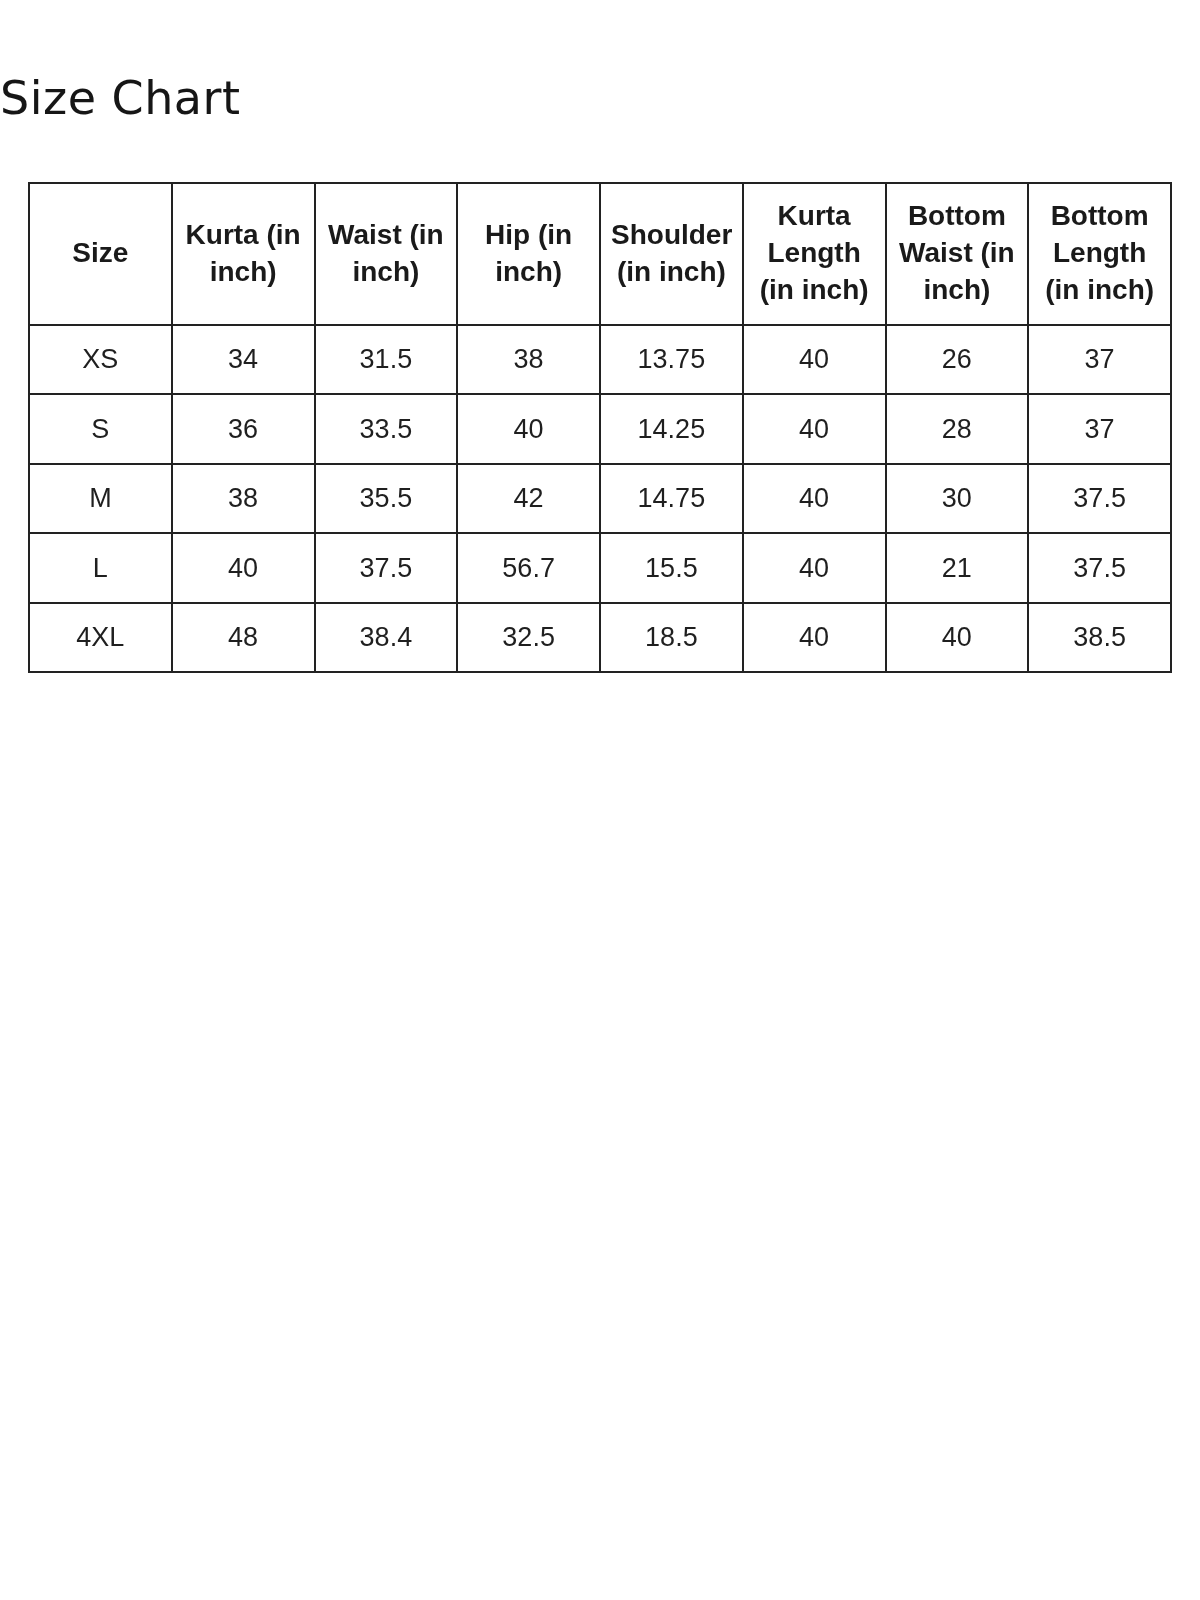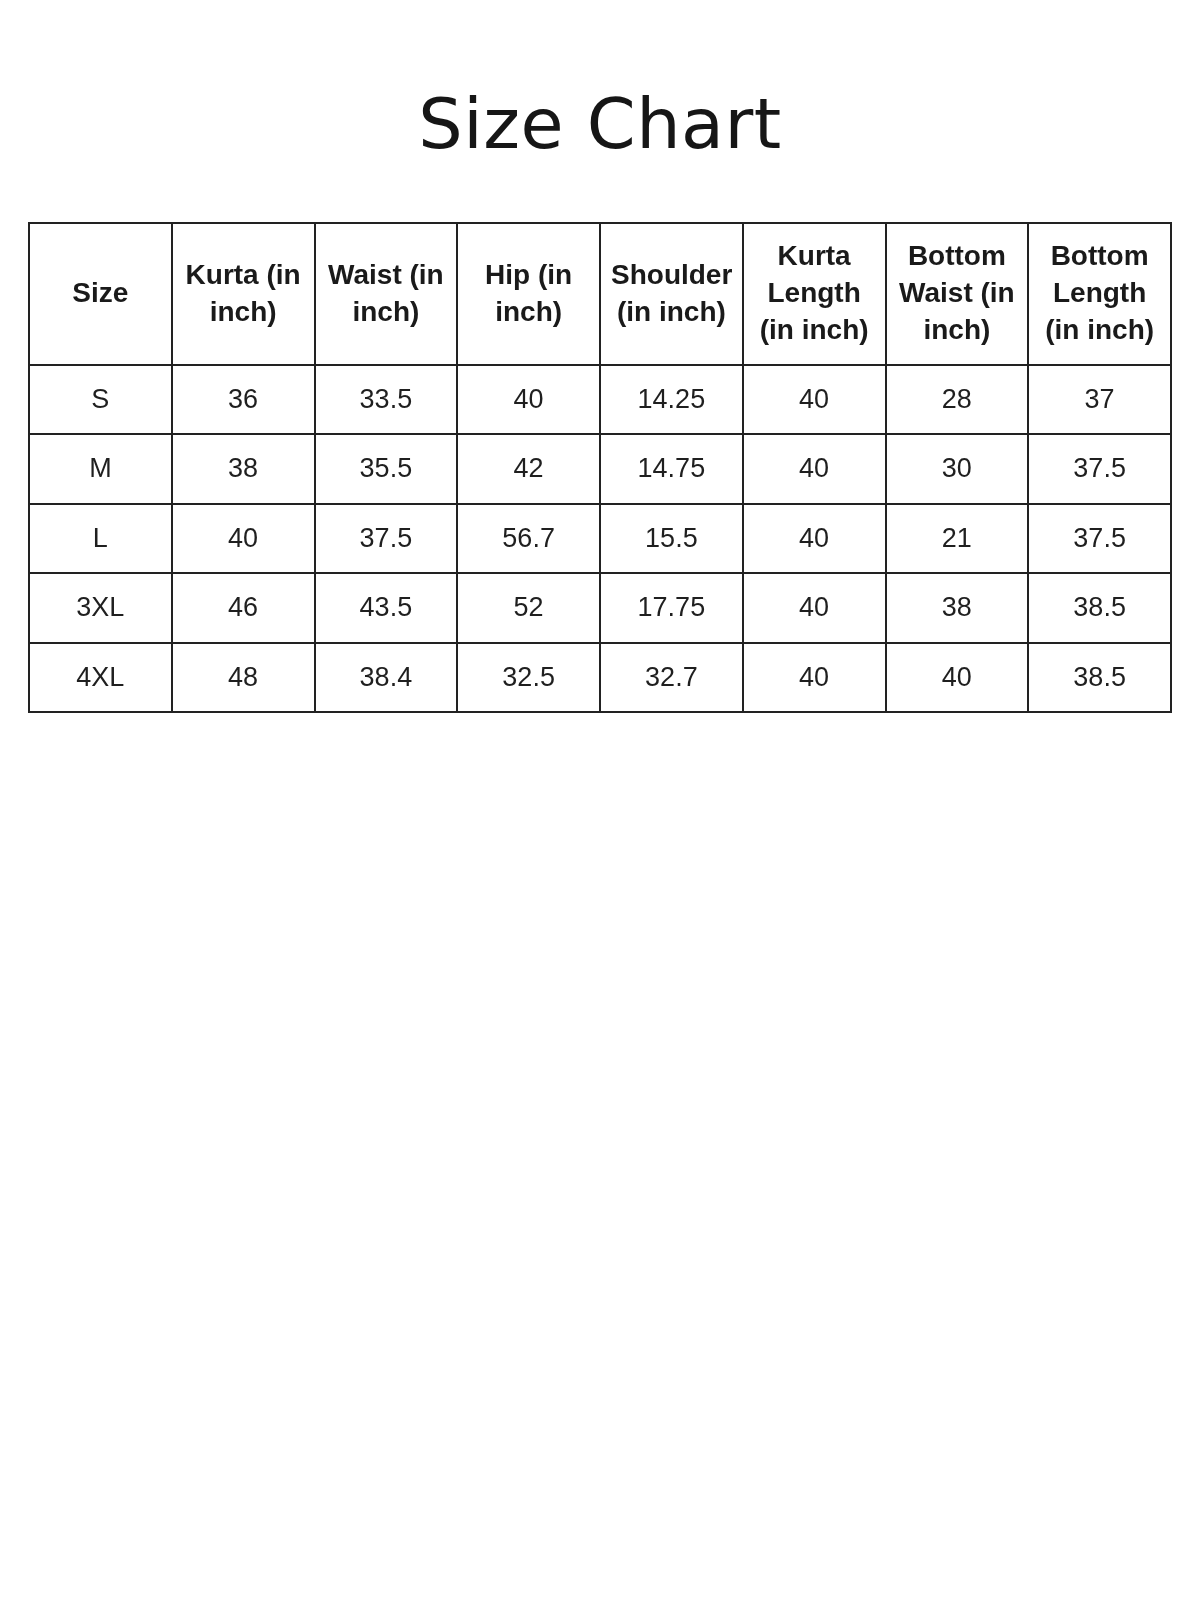--- a/index.html
+++ b/index.html
@@ -14,26 +14,26 @@
     color: #1a1a1a;
     -webkit-font-smoothing: antialiased;
   }
   .page {
     width: 1200px;
     height: 1600px;
     background: #ffffff;
     overflow: hidden;
   }
   .page-title {
-    margin: 12px;
+    margin: 0;
     padding-top: 72px;
-    text-align: center;
+    text-align: left;
     font-family: "DejaVu Sans", sans-serif;
     font-weight: 400;
-    font-size: 70px;
+    font-size: 46px;
     line-height: 1.15;
     letter-spacing: 0.5px;
     color: #161616;
   }
   table.size-table {
     border-collapse: collapse;
     table-layout: fixed;
     width: 1144px;
     margin: 57px 28px 0 28px;
   }
@@ -75,20 +75,30 @@
         <th>Waist (in inch)</th>
         <th>Hip (in inch)</th>
         <th>Shoulder (in inch)</th>
         <th>Kurta Length (in inch)</th>
         <th>Bottom Waist (in inch)</th>
         <th>Bottom Length (in inch)</th>
       </tr>
     </thead>
     <tbody>
       <tr>
+        <td>XS</td>
+        <td>34</td>
+        <td>31.5</td>
+        <td>38</td>
+        <td>13.75</td>
+        <td>40</td>
+        <td>26</td>
+        <td>37</td>
+      </tr>
+      <tr>
         <td>S</td>
         <td>36</td>
         <td>33.5</td>
         <td>40</td>
         <td>14.25</td>
         <td>40</td>
         <td>28</td>
         <td>37</td>
       </tr>
       <tr>
@@ -105,35 +115,25 @@
         <td>L</td>
         <td>40</td>
         <td>37.5</td>
         <td>56.7</td>
         <td>15.5</td>
         <td>40</td>
         <td>21</td>
         <td>37.5</td>
       </tr>
       <tr>
-        <td>3XL</td>
-        <td>46</td>
-        <td>43.5</td>
-        <td>52</td>
-        <td>17.75</td>
-        <td>40</td>
-        <td>38</td>
-        <td>38.5</td>
-      </tr>
-      <tr>
         <td>4XL</td>
         <td>48</td>
         <td>38.4</td>
         <td>32.5</td>
-        <td>32.7</td>
+        <td>18.5</td>
         <td>40</td>
         <td>40</td>
         <td>38.5</td>
       </tr>
     </tbody>
   </table>
 
 </div>
 
 </body></html>

